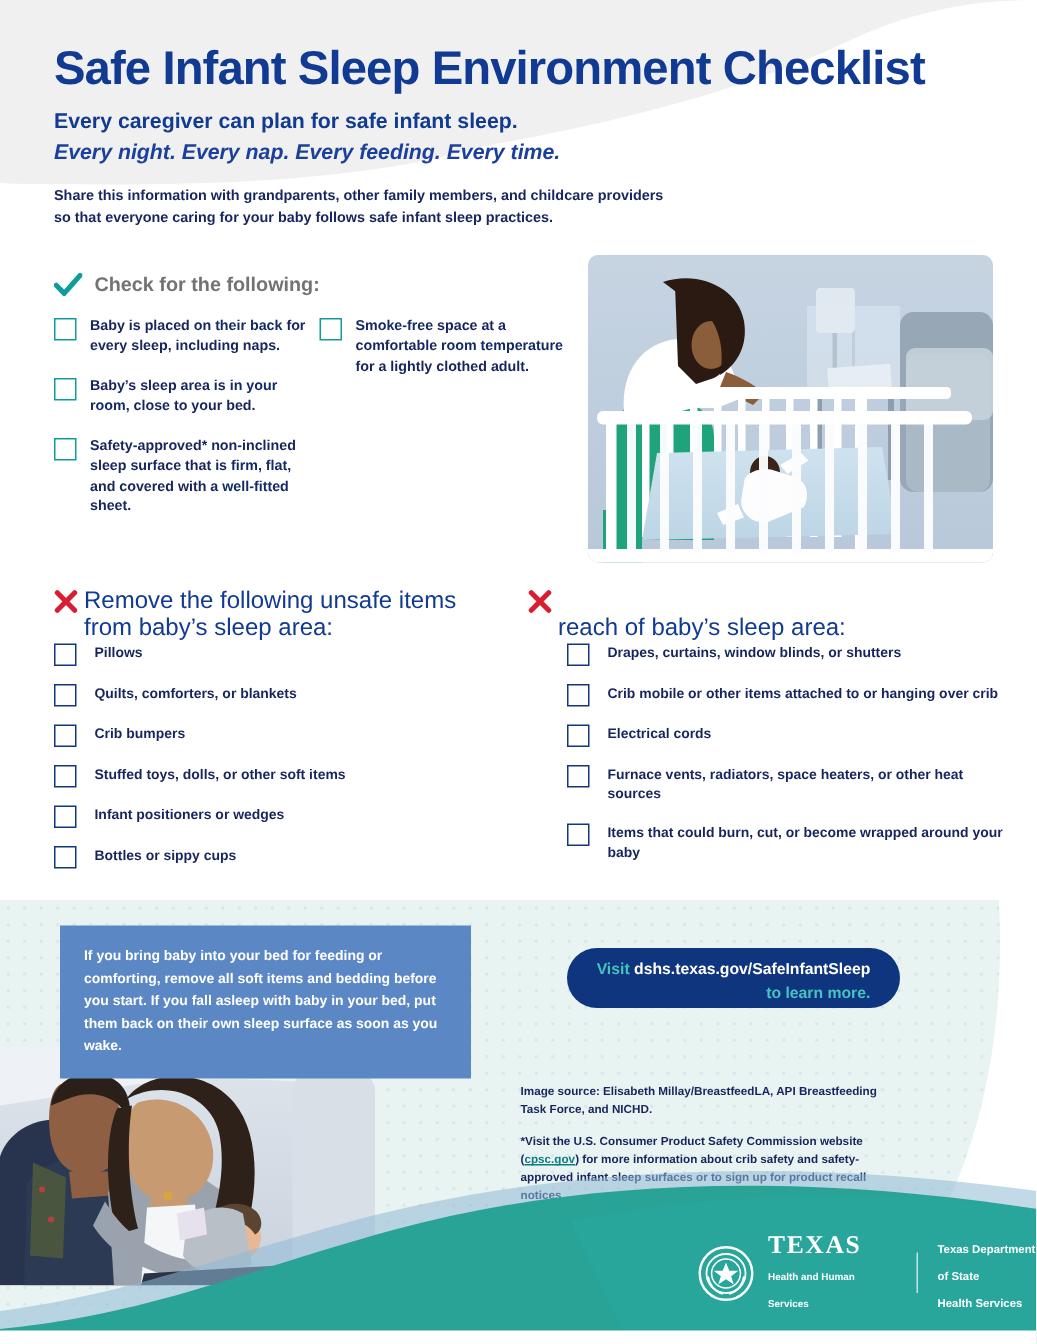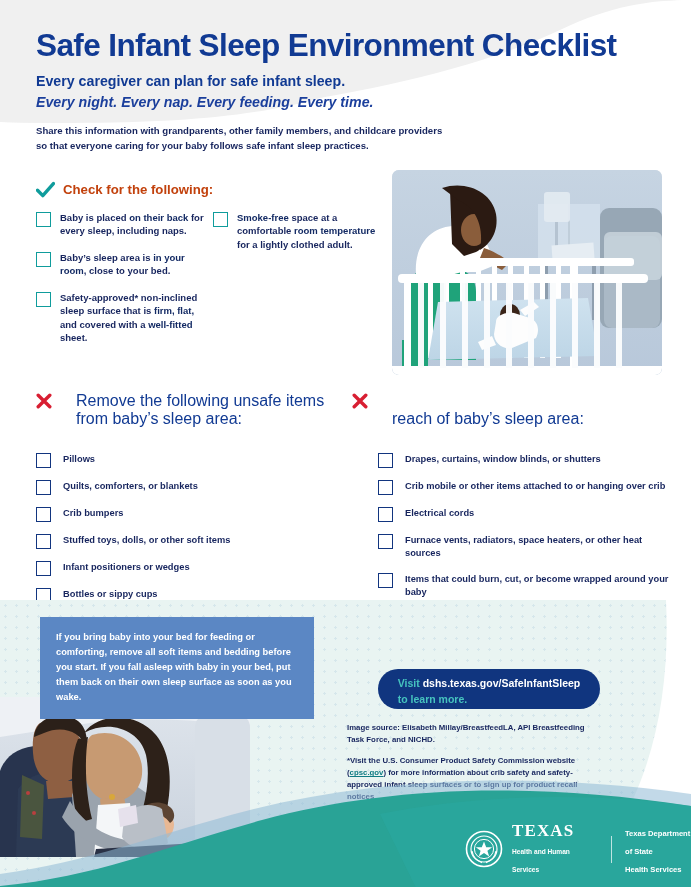--- a/index.html
+++ b/index.html
@@ -35,36 +35,36 @@
     position:absolute;left:392px;top:170px;width:270px;height:205px;
     border-radius:7px;overflow:hidden;background:#cfd9e4;
   }
   .photo-crib svg{display:block;}
 
   
   .check-sec{position:absolute;left:36px;top:182px;width:345px;}
   .sec-head{display:flex;align-items:flex-start;gap:8px;margin-bottom:11px;}
   .sec-head .ic{flex:0 0 auto;width:19px;height:19px;margin-top:-1px;}
   .sec-head .ht{font-size:13.2px;font-weight:bold;line-height:1.22;}
-  .ht-teal{color:#c2410c;}
+  .ht-teal{color:#737373;}
   .ht-blue{color:#113a93;}
 
   .check-cols{display:flex;gap:9px;}
   .check-col{width:168px;}
   .cbrow{display:flex;gap:9px;margin-bottom:13px;}
   .cbox{flex:0 0 auto;width:15px;height:15px;box-sizing:border-box;background:#fff;margin-top:1px;}
   .cbox.teal{border:1.6px solid #0f9c9c;}
   .cbox.blue{border:1.6px solid #12357f;}
   .cbtxt{font-size:9.5px;line-height:1.42;color:#17255e;font-weight:600;}
   .cbtxt b{font-weight:bold;color:#132a64;}
 
   
   .rem-left{position:absolute;left:36px;top:392px;width:310px;}
   .rem-right{position:absolute;left:352px;top:392px;width:325px;}
-  .rem-head{display:flex;align-items:flex-start;gap:24px;margin-bottom:24px;}
+  .rem-head{display:flex;align-items:flex-start;gap:4px;margin-bottom:0;}
   .rem-head .ic{flex:0 0 auto;width:16px;height:16px;margin-top:1px;}
   .rem-list{margin:0;padding:0;}
   .remrow{display:flex;gap:12px;align-items:flex-start;margin-bottom:11px;}
   .rem-left .remrow{}
   .rem-right .remrow{margin-left:26px;}
   .remtxt{font-size:9.3px;line-height:1.45;color:#17255e;font-weight:600;padding-top:1px;}
 
   
   .mint{
     position:absolute;left:0;top:600px;width:691px;height:296px;overflow:hidden;
@@ -83,21 +83,21 @@
     background:#5b87c4;color:#ffffff;
     padding:13px 16px 14px 16px;box-sizing:border-box;
   }
   .callout p{margin:0;font-size:9.3px;line-height:1.62;font-weight:bold;}
 
   
   .pill{
     position:absolute;left:378px;top:632px;width:222px;height:40px;
     background:#10357f;border-radius:20px;
     display:flex;align-items:center;justify-content:center;
-    text-align:left;line-height:1.3;margin-top:37px;
+    text-align:right;line-height:1.3;
   }
   .pill .l1{font-size:10.5px;font-weight:bold;color:#ffffff;}
   .pill .l1 .visit{color:#46c3bf;}
   .pill .l2{font-size:10.5px;font-weight:bold;color:#46c3bf;display:block;}
 
   
   .photo-family{
     position:absolute;left:0px;top:697px;width:250px;height:160px;
     border-top-right-radius:14px;border-bottom-right-radius:14px;overflow:hidden;
   }

